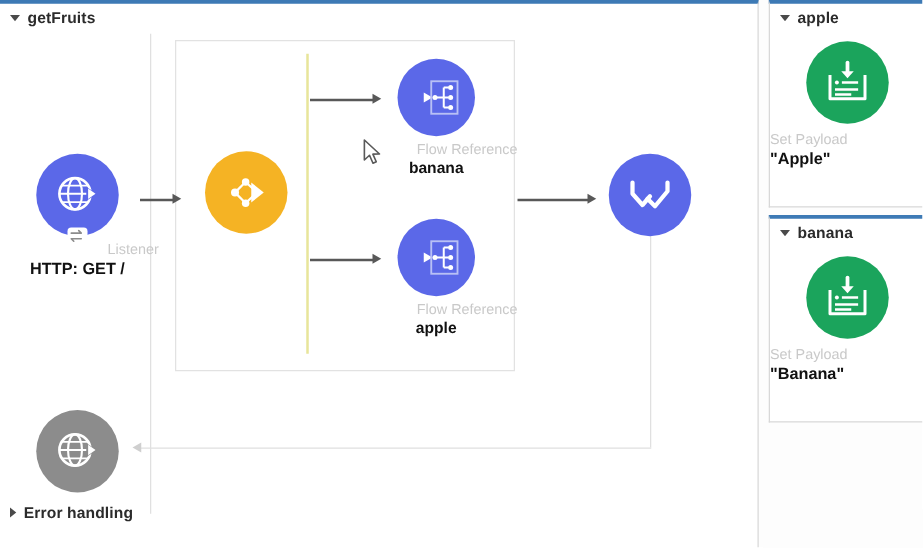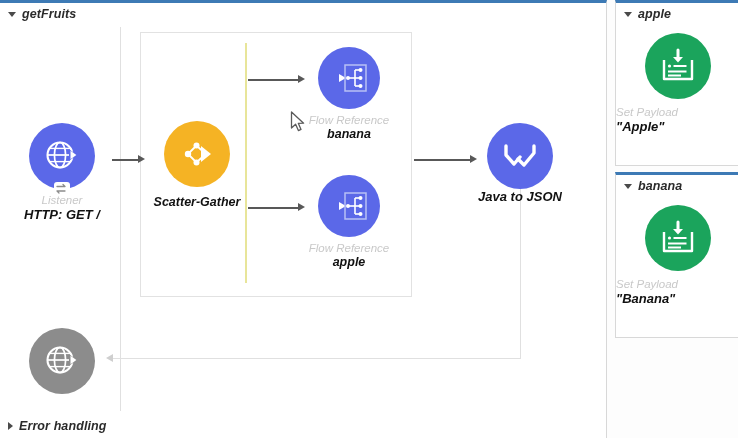--- a/index.html
+++ b/index.html
@@ -3,21 +3,21 @@
 <meta charset="utf-8">
 <style>
   html,body{margin:0;padding:0;}
   body{
     width:738px;height:438px;
     background:#ffffff;
     font-family:"Liberation Sans","DejaVu Sans",sans-serif;
     overflow:hidden;
     position:relative;
   }
-  #root{position:relative;width:738px;height:438px;background:#fdfdfd;font-style:italic;}
+  #root{position:relative;width:738px;height:438px;background:#fdfdfd;}
 
   
   .panel{
     position:absolute;
     background:#ffffff;
     border:1px solid #d8d8d8;
     border-top:3px solid #3d7ab5;
     box-sizing:border-box;
   }
   #main-flow-panel{left:0;top:0;width:607px;height:438px;border-left:none;border-bottom:none;}
@@ -55,20 +55,21 @@
   .node{position:absolute;width:130px;text-align:center;}
   .circle{
     width:66px;height:66px;border-radius:50%;
     margin:0 auto;display:flex;align-items:center;justify-content:center;
     position:relative;
   }
   .circle.small{width:62px;height:62px;}
   .node-type{
     font-size:11.5px;color:#c9c9c9;margin-top:4px;line-height:14px;
     white-space:nowrap;
+    text-align:right;
   }
   .node-label{
     font-size:12.5px;color:#111;font-weight:bold;line-height:15px;
     white-space:nowrap;
   }
   .node-label.big{font-size:13px;}
 
   
   #node-listener{left:-3px;top:120px;}
   #node-scatter{left:132px;top:118px;}
@@ -108,21 +109,21 @@
 
 <div id="root">
 
   <div class="panel" id="main-flow-panel">
 
     <div class="panel-header">
       <span class="tri"></span>
       <span>getFruits</span>
     </div>
 
-    <div class="panel-header" style="top:412px;">
+    <div class="panel-header" style="top:396px;">
       <span class="tri right"></span>
       <span>Error handling</span>
     </div>
 
     <div class="line light" style="left:120px;top:24px;width:1px;height:384px;"></div>
     <div class="line light" style="left:520px;top:155px;width:1px;height:200px;"></div>
     <div class="line light" style="left:112px;top:355px;width:409px;height:1px;"></div>
     <div class="arrow-left" style="left:106px;top:351px;"></div>
 
     <div id="scatter-container"></div>
@@ -165,21 +166,20 @@
           <circle cx="11" cy="20" r="3.2" fill="#ffffff"></circle>
           <circle cx="19.5" cy="11.5" r="3" fill="#ffffff"></circle>
           <circle cx="19.5" cy="28.5" r="3" fill="#ffffff"></circle>
           <line x1="12.5" y1="18.5" x2="18" y2="13" stroke="#ffffff" stroke-width="1.8"></line>
           <line x1="12.5" y1="21.5" x2="18" y2="27" stroke="#ffffff" stroke-width="1.8"></line>
           <line x1="21" y1="13" x2="26" y2="17.5" stroke="#ffffff" stroke-width="1.8"></line>
           <line x1="21" y1="27" x2="26" y2="22.5" stroke="#ffffff" stroke-width="1.8"></line>
           <path d="M24 12 L34 20 L24 28 Z" fill="#ffffff"></path>
         </svg>
       </div>
-      <div class="node-label" style="margin-top:8px;">Scatter-Gather</div>
     </div>
 
     <div class="node" id="node-flowref-banana">
       <div class="circle small" style="background:#5b68e8;">
         <svg width="38" height="34" viewBox="0 0 38 34" aria-hidden="true">
           <path d="M1 17 h8 v-4 l7 4 -7 4 v-4" fill="#ffffff"></path>
           <rect x="15" y="4" width="21" height="26" fill="none" stroke="#b8c0f5" stroke-width="1.5"></rect>
           <line x1="19" y1="17" x2="25" y2="17" stroke="#ffffff" stroke-width="1.6"></line>
           <line x1="25" y1="17" x2="25" y2="9" stroke="#ffffff" stroke-width="1.6"></line>
           <line x1="25" y1="17" x2="25" y2="25" stroke="#ffffff" stroke-width="1.6"></line>
@@ -217,21 +217,20 @@
       <div class="node-label">apple</div>
     </div>
 
     <div class="node" id="node-transform">
       <div class="circle" style="background:#5b68e8;">
         <svg width="40" height="36" viewBox="0 0 40 36" aria-hidden="true">
           <path d="M6 8 L6 17 L14 26 L20 19" fill="none" stroke="#ffffff" stroke-width="3.4" stroke-linecap="round" stroke-linejoin="round"></path>
           <path d="M18 21 L24 27 L34 15 L34 8" fill="none" stroke="#ffffff" stroke-width="3.4" stroke-linecap="round" stroke-linejoin="round"></path>
         </svg>
       </div>
-      <div class="node-label big">Java to JSON</div>
     </div>
 
     <div class="node" id="node-error-listener">
       <div class="circle" style="background:#8c8c8c;">
         <svg width="40" height="40" viewBox="0 0 40 40" aria-hidden="true">
           <circle cx="18" cy="19" r="12.5" fill="none" stroke="#ffffff" stroke-width="2.1"></circle>
           <ellipse cx="18" cy="19" rx="5.6" ry="12.5" fill="none" stroke="#ffffff" stroke-width="1.7"></ellipse>
           <line x1="5.6" y1="19" x2="30.5" y2="19" stroke="#ffffff" stroke-width="1.7"></line>
           <line x1="7.6" y1="12.4" x2="28.4" y2="12.4" stroke="#ffffff" stroke-width="1.4"></line>
           <line x1="7.6" y1="25.6" x2="28.4" y2="25.6" stroke="#ffffff" stroke-width="1.4"></line>

